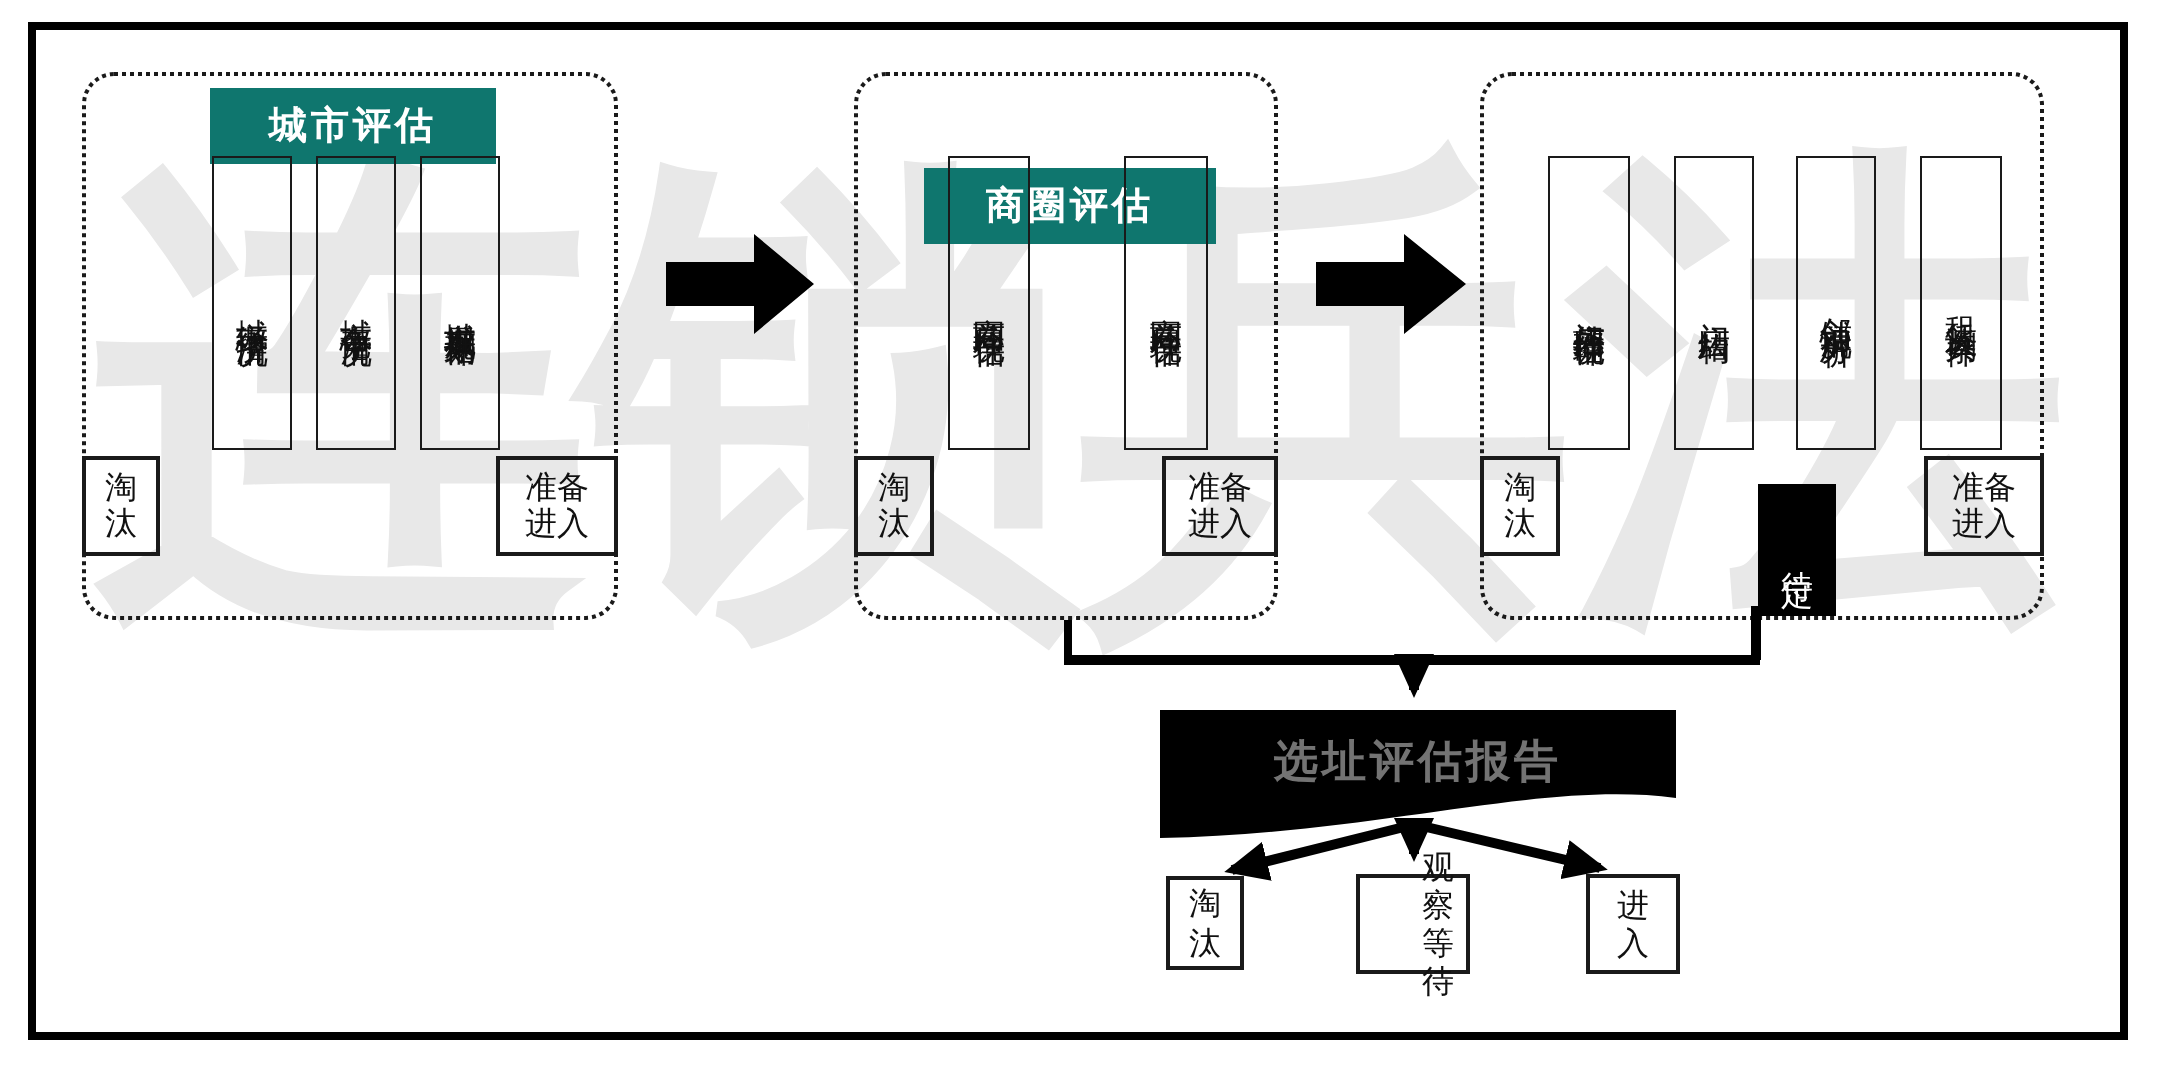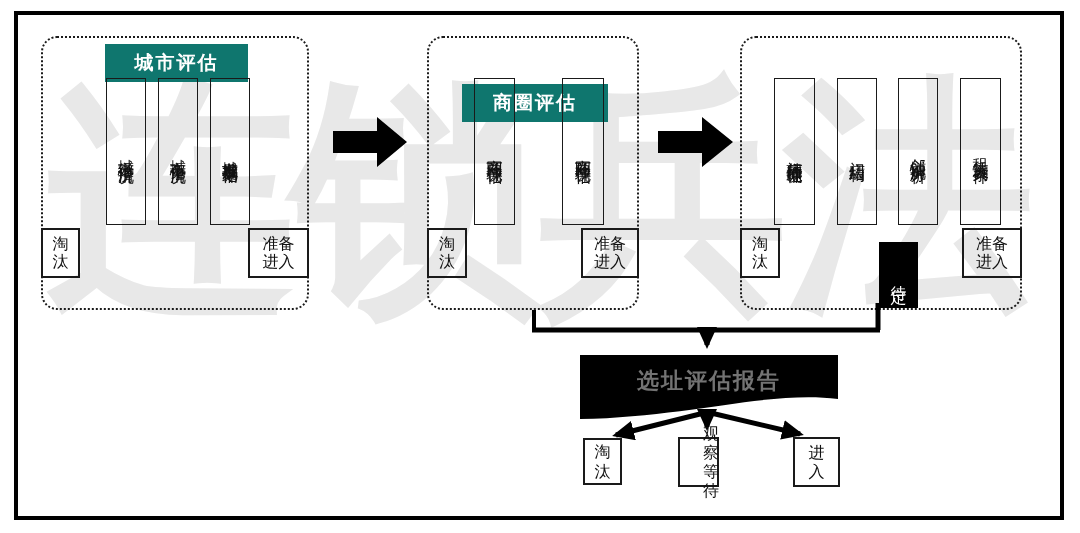--- a/index.html
+++ b/index.html
@@ -114,18 +114,18 @@
     <path d="M580,355 L838,355 L838,399 C770,390 690,417 580,419 Z" fill="#000"></path>
     <path d="M704,413 L616,435" stroke="#000" stroke-width="5" fill="none" marker-end="url(#ah)"></path>
     <path d="M707,413 L707,427" stroke="#000" stroke-width="5" fill="none" marker-end="url(#ah)"></path>
     <path d="M711,413 L800,434" stroke="#000" stroke-width="5" fill="none" marker-end="url(#ah)"></path>
   </svg>
 
   <div class="report-title">选址评估报告</div>
 
   <div class="decision" style="left:583px;top:438px;width:39px;height:47px;">淘
 汰</div>
-  <div class="decision" style="left:678px;top:437px;width:41px;height:50px;padding-left:25px;">观察
+  <div class="decision" style="left:678px;top:437px;width:57px;height:50px;padding-left:25px;">观察
 等待</div>
   <div class="decision" style="left:793px;top:437px;width:47px;height:50px;">进
 入</div>
 
 </div>
 
 </body></html>

